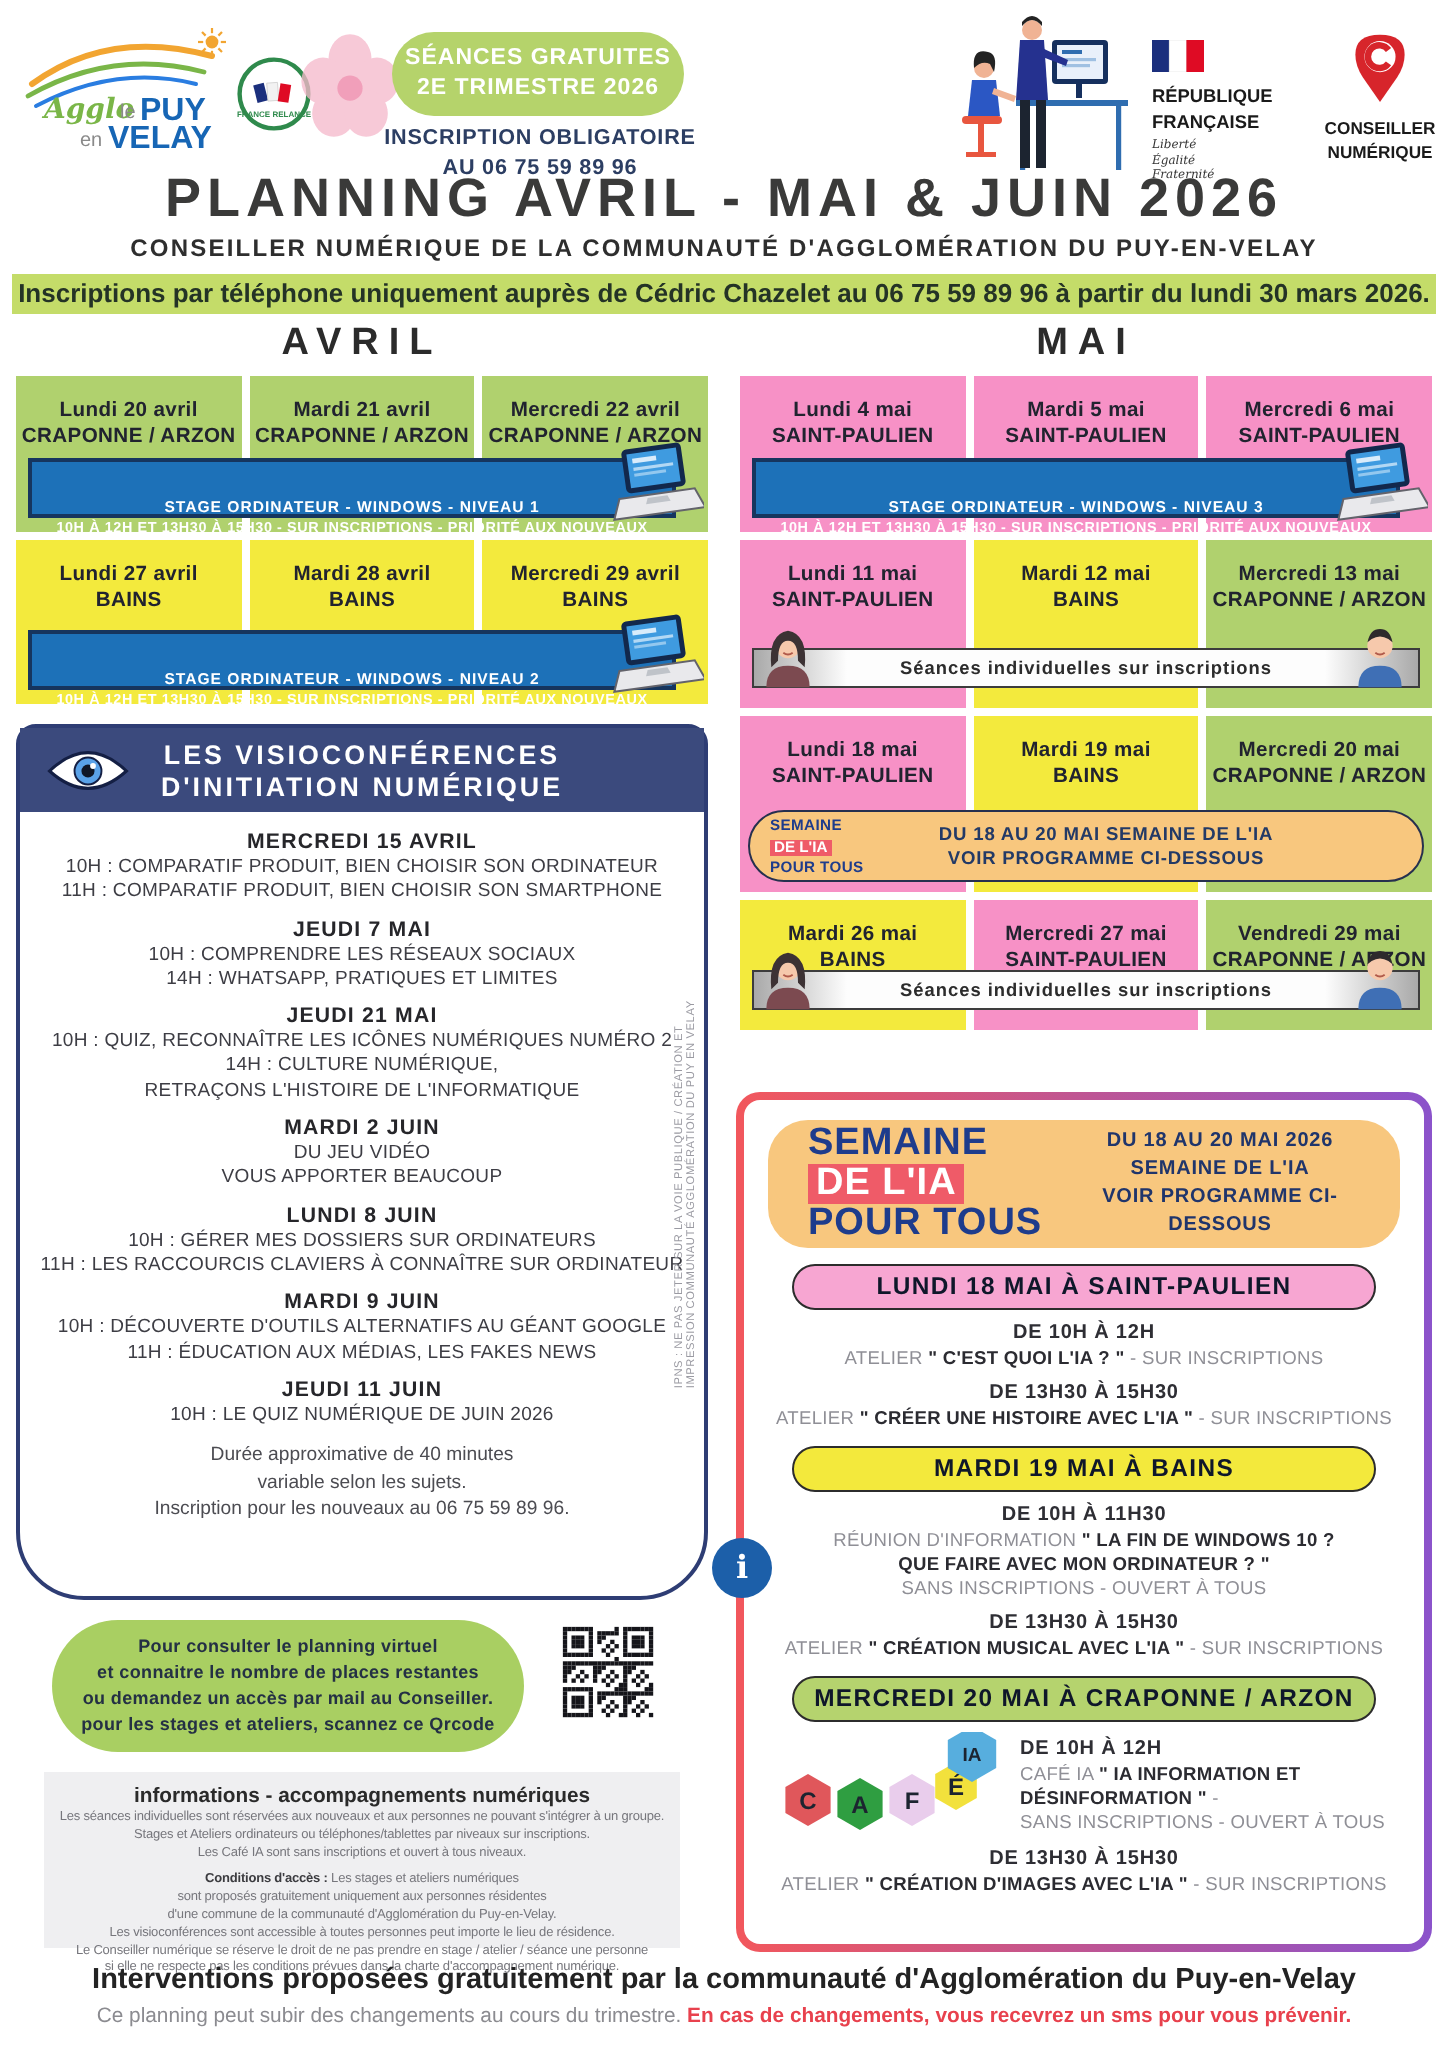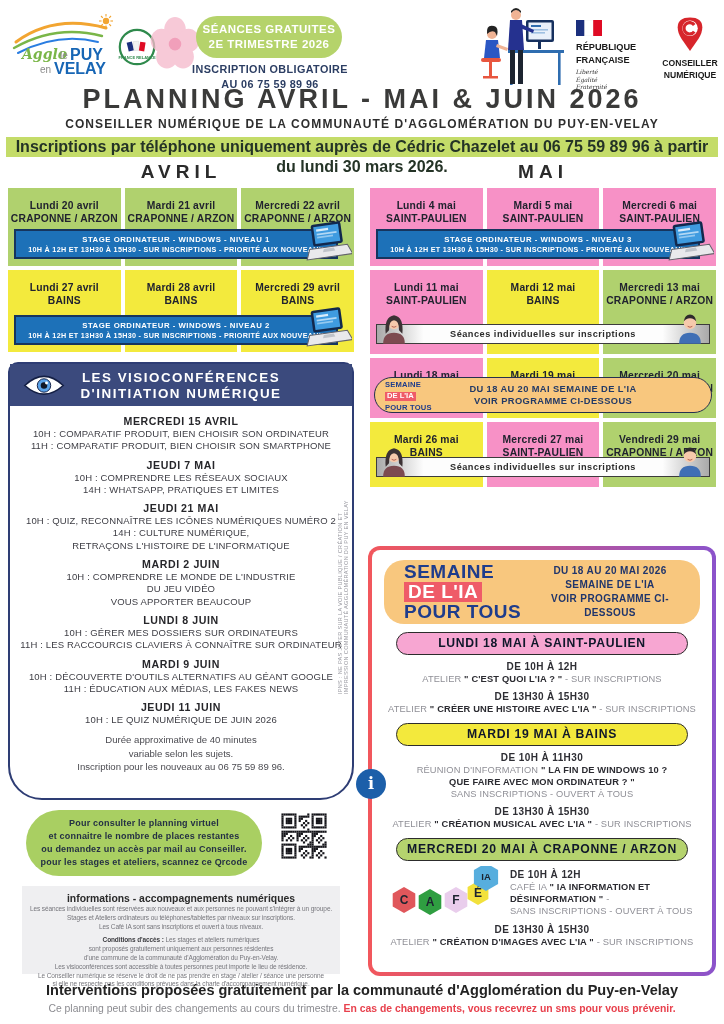--- a/index.html
+++ b/index.html
@@ -17,33 +17,33 @@
   .mandatory div{font-size:10.8px;font-weight:800;color:#2c3e63;line-height:15px;letter-spacing:.4px}
   .illu-people{left:476px;top:6px;width:92px;height:82px}
   .logo-rf{left:576px;top:20px;width:80px}
   .rf-name{font-size:9.2px;font-weight:800;color:#1a1a1a;line-height:10.5px;margin-top:2px}
   .rf-motto{font-size:6px;font-style:italic;color:#333;font-family:"DejaVu Serif",serif;line-height:7.5px;margin-top:3px}
   .logo-cn{left:662px;top:16px;width:56px;text-align:center}
   .cn-name{font-size:8.6px;font-weight:800;color:#1a1a1a;line-height:10px;margin-top:2px}
   .main-title{left:0;right:0;top:84px;text-align:center;font-size:27px;font-weight:800;color:#3a3a39;letter-spacing:3px}
   .subtitle{left:0;right:0;top:117px;text-align:center;font-size:12px;font-weight:800;color:#2e2e2e;letter-spacing:1.1px}
   .top-banner{left:6px;right:6px;top:137px;height:20px;background:#c4dc69;text-align:center;
-              font-size:16px;font-weight:800;color:#243326;line-height:20px}
+              font-size:13px;font-weight:800;color:#243326;line-height:20px}
   
   .month-title{top:161px;width:346px;text-align:center;font-size:19px;font-weight:800;color:#2b2b2b;letter-spacing:5px}
   .t-april{left:8px}.t-mai{left:370px}
   .groups{top:188px;width:346px}
   #april-groups{left:8px}#may-groups{left:370px}
   .cal-group{position:relative;margin-bottom:4px}
   .cells{position:absolute;inset:0;display:flex;gap:4px}
   .cell{flex:1;padding-top:11px;text-align:center}
   .c-green{background:#b0d16e}.c-yellow{background:#f3ea3d}.c-pink{background:#f791c6}
   .cell-date,.cell-place{font-size:10.3px;font-weight:800;color:#21232f;line-height:13px;letter-spacing:.2px}
   .banner-stage{position:absolute;left:6px;right:16px;bottom:7px;height:30px;background:#1d71b8;
-                border:2px solid #16355e;z-index:2;text-align:center;padding-top:3px;box-sizing:border-box}
+                border:2px solid #16355e;z-index:2;text-align:center;padding-top:17px;box-sizing:border-box}
   .bs-l1{font-size:7.8px;font-weight:800;color:#fff;letter-spacing:.5px;line-height:11px}
   .bs-l2{font-size:7.2px;font-weight:800;color:#fff;letter-spacing:.3px;line-height:10px}
   .laptop{position:absolute;right:-16px;top:-10px;width:50px;height:44px;z-index:3}
   .banner-ind{position:absolute;left:6px;right:6px;bottom:10px;height:20px;z-index:2;border:1.5px solid #3c3c3c;
               background:linear-gradient(90deg,#a9a9a9,#fdfdfd 14%,#fdfdfd 86%,#a9a9a9);
               font-size:9.2px;font-weight:800;color:#2c2c2c;text-align:center;line-height:18px;letter-spacing:.5px;box-sizing:border-box}
   .avatar{position:absolute;bottom:9px;width:30px;height:36px;z-index:3}
   .avatar.w{left:9px}.avatar.m{right:11px}
   .banner-ia{position:absolute;left:4px;right:4px;bottom:5px;height:36px;z-index:2;background:#f8c77e;
              border:1.5px solid #26304e;border-radius:18px;display:flex;align-items:center;box-sizing:border-box}
@@ -335,21 +335,21 @@
     <path d="M8 28 Q6 8 18 6 Q30 8 28 28 L24 24 Q24 12 18 12 Q12 12 12 24Z" fill="#3c3234"></path>
     <path d="M15.2 19.2 Q18 21.4 20.8 19.2" stroke="#b05a4a" stroke-width="1.1" fill="none"></path>
   </svg>
       <svg class="avatar m" viewBox="0 0 36 40">
     <path d="M5 40 Q5 27 18 27 Q31 27 31 40 Z" fill="#3f6fb5"></path>
     <circle cx="18" cy="15" r="7.6" fill="#f6c9ac"></circle>
     <path d="M10.5 13 Q12 5 18 5 Q24 5 25.5 13 L23 11 Q18 8 13 11Z" fill="#2e2a2c"></path>
     <path d="M15.2 19.2 Q18 21.4 20.8 19.2" stroke="#b05a4a" stroke-width="1.1" fill="none"></path>
   </svg>
     </div>
-    <div class="cal-group" style="height: 60px; text-decoration: underline;">
+    <div class="cal-group" style="height: 88px; text-decoration: underline;">
       <div class="cells">
         <div class="cell c-pink">
           <div class="cell-date">Lundi 18 mai</div>
           <div class="cell-place">SAINT-PAULIEN</div>
         </div>
         <div class="cell c-yellow">
           <div class="cell-date">Mardi 19 mai</div>
           <div class="cell-place">BAINS</div>
         </div>
         <div class="cell c-green">
@@ -412,21 +412,20 @@
       <div class="v-line">10H : COMPARATIF PRODUIT, BIEN CHOISIR SON ORDINATEUR</div>
       <div class="v-line">11H : COMPARATIF PRODUIT, BIEN CHOISIR SON SMARTPHONE</div>
       <div class="v-date">JEUDI 7 MAI</div>
       <div class="v-line">10H : COMPRENDRE LES RÉSEAUX SOCIAUX</div>
       <div class="v-line">14H : WHATSAPP, PRATIQUES ET LIMITES</div>
       <div class="v-date">JEUDI 21 MAI</div>
       <div class="v-line">10H : QUIZ, RECONNAÎTRE LES ICÔNES NUMÉRIQUES NUMÉRO 2</div>
       <div class="v-line">14H : CULTURE NUMÉRIQUE,</div>
       <div class="v-line">RETRAÇONS L'HISTOIRE DE L'INFORMATIQUE</div>
       <div class="v-date">MARDI 2 JUIN</div>
-      <div class="v-line">10H : COMPRENDRE LE MONDE DE L'INDUSTRIE</div>
       <div class="v-line">DU JEU VIDÉO</div>
       <div class="v-line">VOUS APPORTER BEAUCOUP</div>
       <div class="v-date">LUNDI 8 JUIN</div>
       <div class="v-line">10H : GÉRER MES DOSSIERS SUR ORDINATEURS</div>
       <div class="v-line">11H : LES RACCOURCIS CLAVIERS À CONNAÎTRE SUR ORDINATEUR</div>
       <div class="v-date">MARDI 9 JUIN</div>
       <div class="v-line">10H : DÉCOUVERTE D'OUTILS ALTERNATIFS AU GÉANT GOOGLE</div>
       <div class="v-line">11H : ÉDUCATION AUX MÉDIAS, LES FAKES NEWS</div>
       <div class="v-date">JEUDI 11 JUIN</div>
       <div class="v-line">10H : LE QUIZ NUMÉRIQUE DE JUIN 2026</div>

